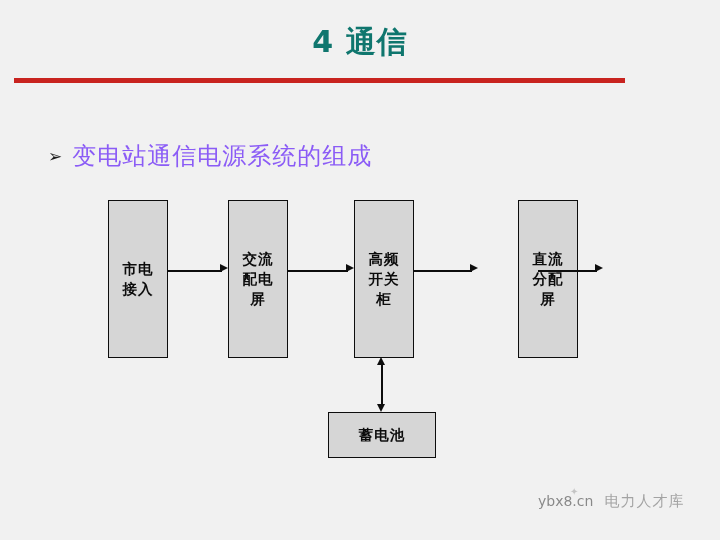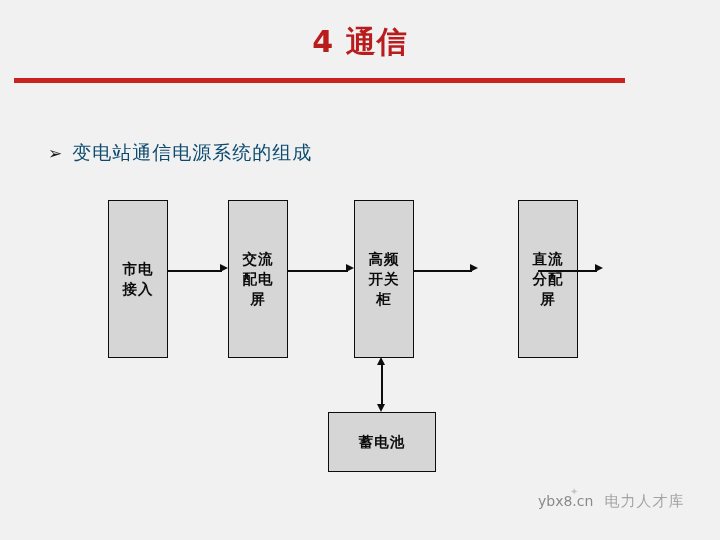--- a/index.html
+++ b/index.html
@@ -23,21 +23,21 @@
 
   
   #title {
     position: absolute;
     left: 0;
     top: 22px;
     width: 720px;
     text-align: center;
     font-size: 30px;
     font-weight: bold;
-    color: #b91c1c;
+    color: #0f766e;
     letter-spacing: 1px;
     line-height: 40px;
     white-space: nowrap;
   }
   #title-rule {
     position: absolute;
     left: 14px;
     top: 78px;
     width: 611px;
     height: 5px;
@@ -54,22 +54,22 @@
     white-space: nowrap;
   }
   #bullet-marker {
     font-size: 17px;
     color: #1a1a1a;
     line-height: 1;
     margin-right: 10px;
     font-family: "DejaVu Sans", sans-serif;
   }
   #bullet-text {
-    font-size: 19px;
-    color: #0c4a6e;
+    font-size: 24px;
+    color: #8b5cf6;
     font-weight: normal;
     letter-spacing: 1px;
   }
 
   
   .flow-box {
     position: absolute;
     background: #d6d6d6;
     border: 1.5px solid #0d0d0d;
     box-sizing: border-box;
@@ -91,21 +91,21 @@
   #box-1 { left: 108px; align-items: center; }
   #box-2 { left: 228px; }
   #box-3 { left: 354px; }
   #box-4 { left: 478px; margin-left: 40px; }
   #box-5 { left: 603px; }
 
   #box-battery {
     left: 328px;
     top: 412px;
     width: 108px;
-    height: 60px;
+    height: 46px;
   }
   #box-battery .flow-label { line-height: 18px; }
 
   
   .conn {
     position: absolute;
   }
   .h-line {
     height: 1.5px;
     background: #0d0d0d;

